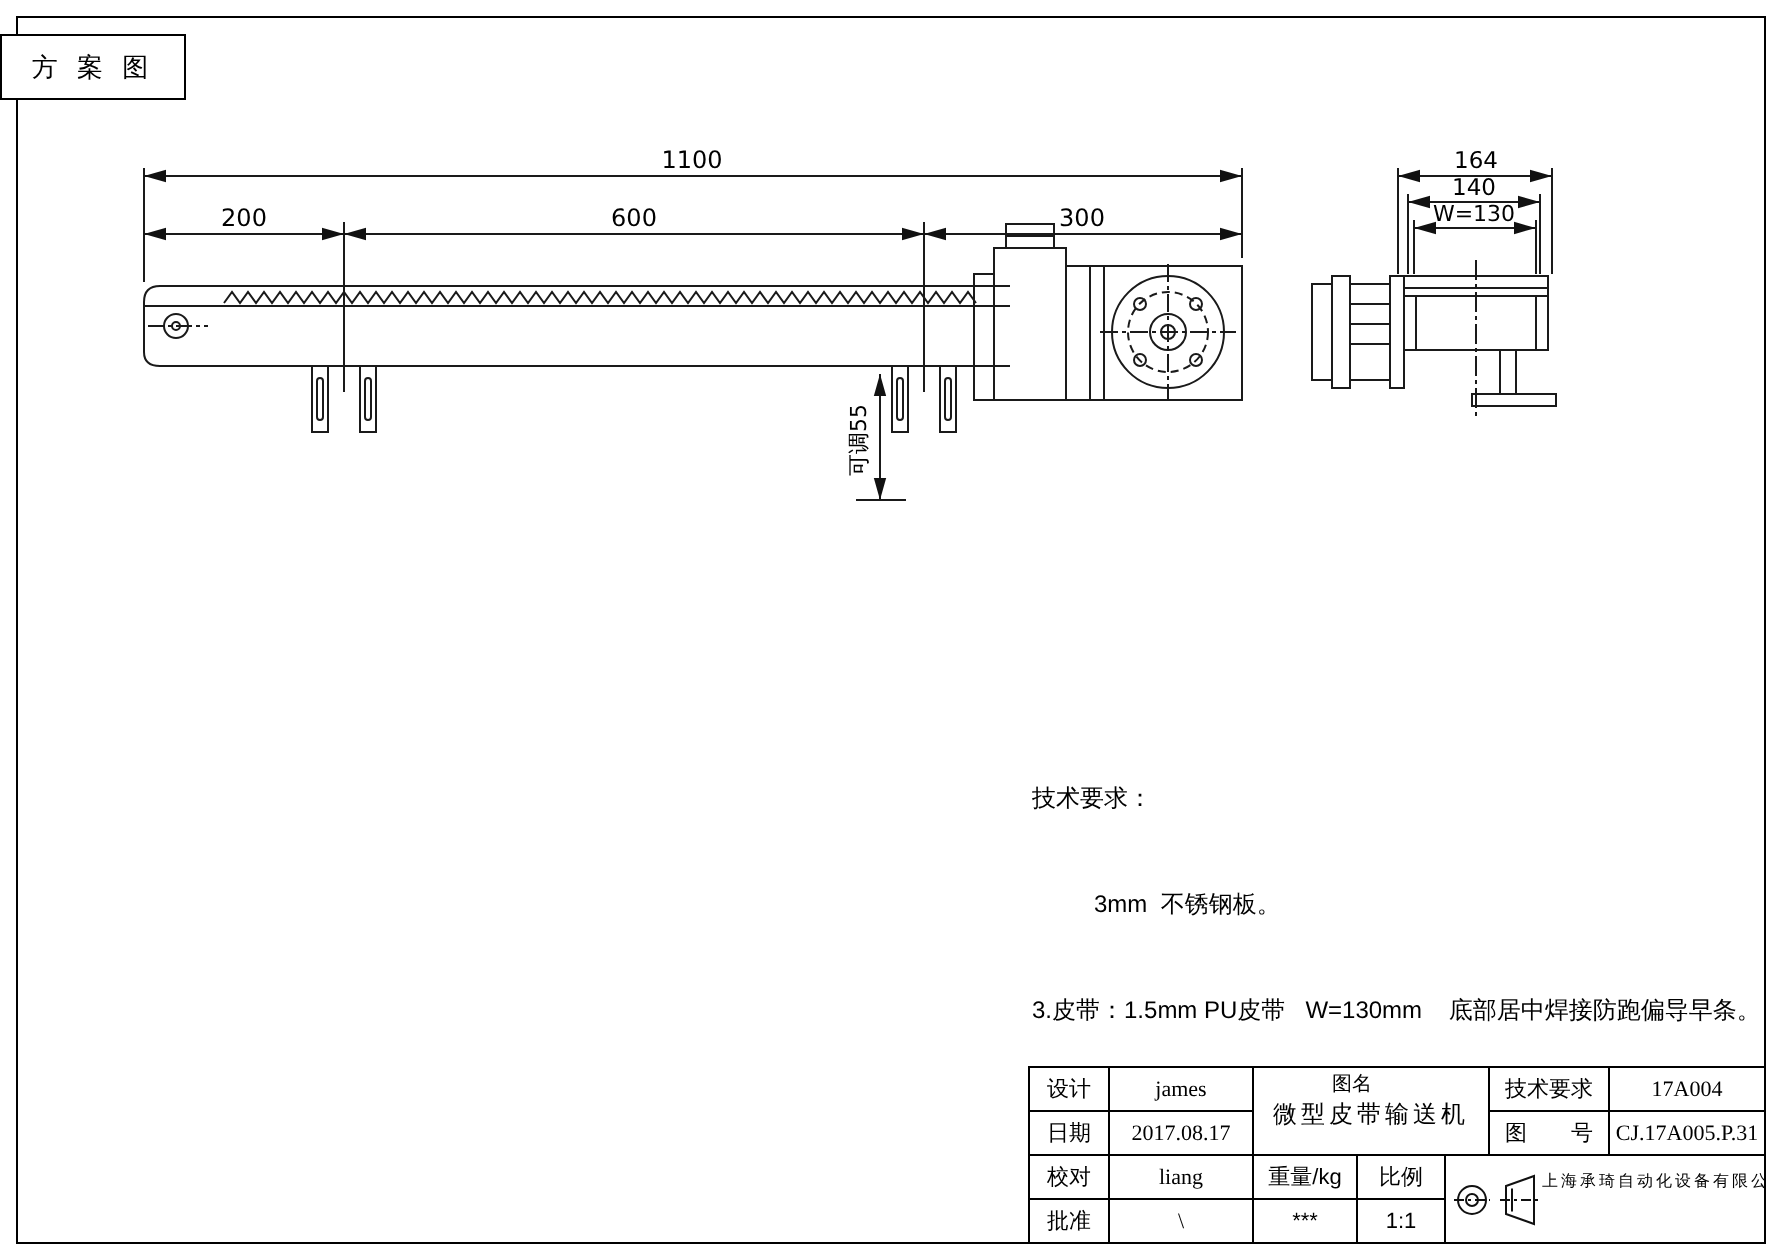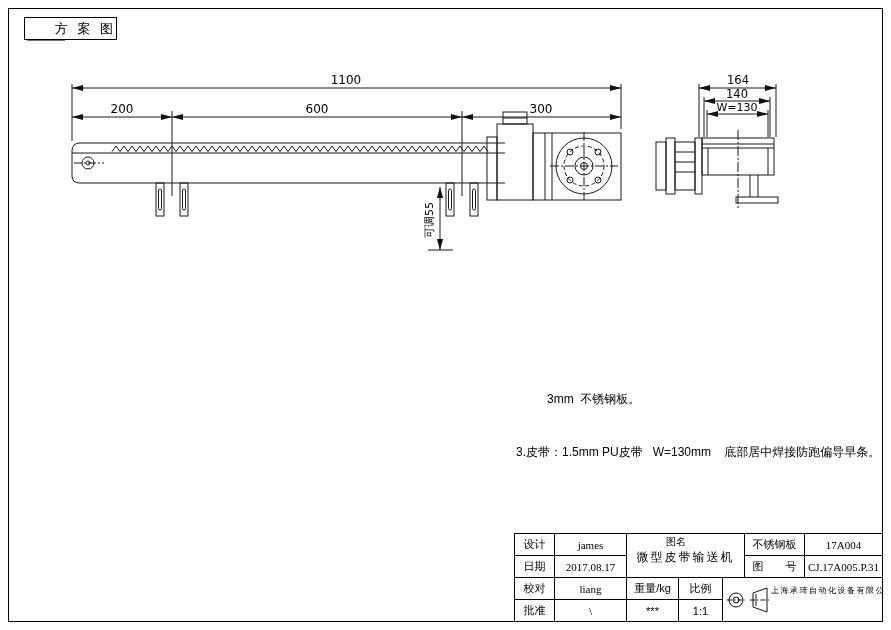--- a/index.html
+++ b/index.html
@@ -3,22 +3,22 @@
 <meta charset="utf-8">
 <style>
   * { margin:0; padding:0; box-sizing:border-box; }
   html,body { width:891px; height:630px; background:#fff; color:#000;
               font-family:"Liberation Sans",sans-serif; }
   #sheet { position:relative; width:891px; height:630px; background:#fff; overflow:hidden; }
   #sheet-border { position:absolute; left:8px; top:8px; width:875px; height:614px;
                   border:1px solid #000; }
   #format-label { position:absolute; left:27px; top:1px; font-size:11px; font-weight:bold;
                   letter-spacing:.5px; background:#737373; padding:0 2px;margin-top:28px; }
-  #scheme-box { position:absolute; left:24px; top:17px; width:93px; height:23px;
-                border:1px solid #000; display:flex; align-items:center; justify-content:flex-end;
+  #scheme-box { position:absolute; left:0; top:17px; width:93px; height:33px;
+                border:1px solid #000; display:flex; align-items:center; justify-content:center;
                 font-size:13px; letter-spacing:3px; background:#fff; }
   #drawing { position:absolute; left:0; top:0; }
   #tech { position:absolute; left:516px; top:356px; width:372px;
           font-size:12px; line-height:17.6px; white-space:pre; }
   #tech .indent { padding-left:31px; }
   #titleblock { position:absolute; right:8px; bottom:8px; width:368px; height:79px;
                 border-collapse:collapse; table-layout:fixed; background:#fff; }
   #titleblock tr { height:22px; }
   #titleblock td { border:1px solid #000; font-size:11px; text-align:center;
                    vertical-align:middle; padding:0; overflow:hidden; }
@@ -156,20 +156,21 @@
       <text x="317" y="113">600</text>
       <text x="541" y="113">300</text>
       <text x="433" y="220" transform="rotate(-90 433 220)" font-size="11">可调55</text>
       <text x="738" y="84" font-size="11.5">164</text>
       <text x="737" y="97.5" font-size="11.5">140</text>
       <text x="737" y="110.5" font-size="11">W=130</text>
     </g>
   </svg>
 
   <div id="tech">
+    <div class="tline">技术要求：</div>
     <div class="tline indent">3mm  不锈钢板。</div>
     <div class="tline">3.皮带：1.5mm PU皮带   W=130mm    底部居中焊接防跑偏导早条。</div>
     
     
     
   </div>
 
   <table id="titleblock">
     <colgroup>
       <col style="width:40px">
@@ -181,21 +182,21 @@
         <col style="width:78px">
     </colgroup>
     <tbody>
         <tr>
       <td>设计</td>
       <td class="serif">james</td>
       <td colspan="3" rowspan="2" class="name-cell">
         <div class="corner">图名</div>
         <div class="dname">微型皮带输送机</div>
       </td>
-      <td class="small">不锈钢板</td>
+      <td class="small">技术要求</td>
       <td class="serif">17A004</td>
     </tr>
     <tr>
       <td>日期</td>
       <td class="serif small">2017.08.17</td>
       <td class="small">图　　号</td>
       <td class="serif small">CJ.17A005.P.31</td>
     </tr>
     <tr>
       <td>校对</td>

